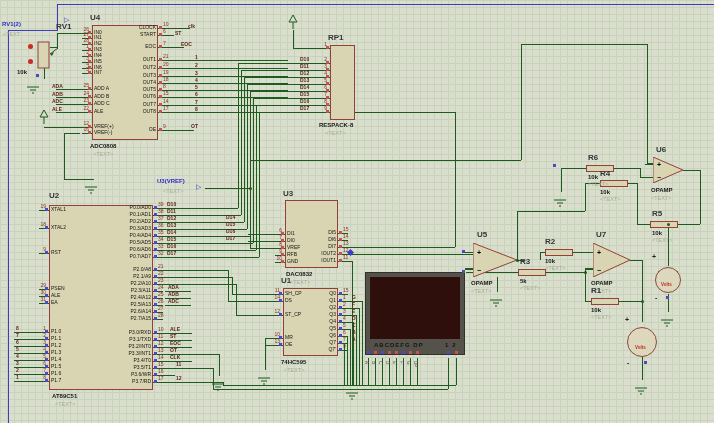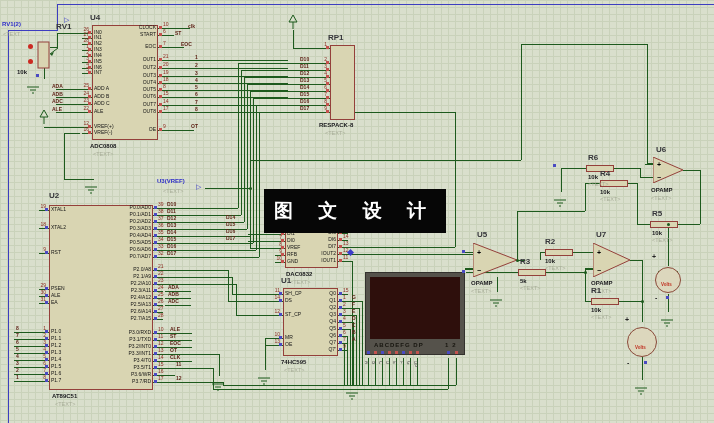--- a/index.html
+++ b/index.html
@@ -60,21 +60,20 @@
   <div class="bluetxt" style="left:157px;top:178px">U3(VREF)</div>
   <div class="sub" style="left:163px;top:188px">&lt;TEXT&gt;</div>
   <div class="flagarrow" style="left:196px;top:183px">▷</div>
 
   <div class="disp-frame">
     <div class="disp-inner"></div>
     <div class="disp-label" style="left:8px;top:69px">ABCDEFG  DP</div>
     <div class="disp-label" style="left:79px;top:69px;letter-spacing:4px">12</div>
   </div>
 
-  <div class="wm">图 文 设 计</div>
 <div class="chip" style="left: 92px; top: 25px; width: 66px; height: 115px;"></div>
     <div class="ref" style="left: 90px; top: 13px;">U4</div>
     <div class="val" style="left: 90px; top: 143px;">ADC0808</div>
     <div class="sub" style="left: 93px; top: 151px;">&lt;TEXT&gt;</div>
     <div class="pname" style="left: 94px; top: 30px;">IN0</div>
     <div class="pnum" style="left: 78px; top: 27px; width: 11px; text-align: right;">26</div>
     <div class="psq rsq" style="left: 88px; top: 31px;"></div>
     <div class="wire" style="left: 82px; top: 33px; width: 10px; height: 1px;"></div>
     <div class="pname" style="left: 94px; top: 35px;">IN1</div>
     <div class="pnum" style="left: 78px; top: 32px; width: 11px; text-align: right;">27</div>

